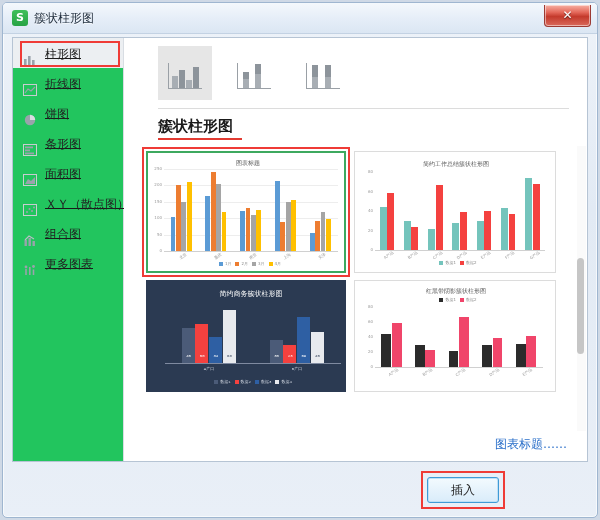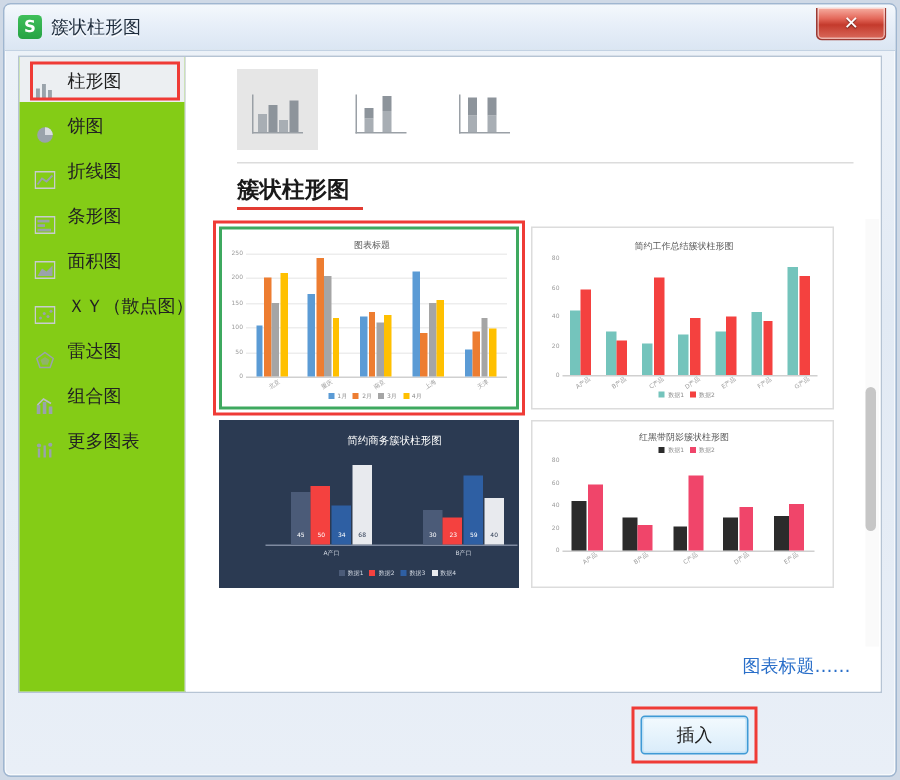--- a/index.html
+++ b/index.html
@@ -43,21 +43,21 @@
     display:block;text-align:center;line-height:20px;color:#fff;font-size:12px;font-weight:bold;
     text-shadow:0 1px 1px rgba(0,0,0,.55);
   }
   
   .content{
     position:absolute;left:9px;top:34px;right:9px;bottom:55px;
     background:#fff;border:1px solid #b6c4d4;
   }
   .sidebar{
     position:absolute;left:0;top:0;bottom:0;width:110px;
-    border-right:1px solid #d8dde3;background:#84cc16;
+    border-right:1px solid #d8dde3;background:#22c55e;text-decoration:underline;
   }
   .side-item{
     position:relative;height:30px;line-height:30px;padding-left:10px;
     white-space:nowrap;cursor:pointer;font-size:12px;color:#222;
   }
   .side-item.selected{background:#eceff2;}
   .side-item .ico{
     display:inline-block;width:15px;height:12px;vertical-align:middle;
     margin-right:7px;position:relative;top:-1px;
   }
@@ -142,48 +142,44 @@
   <div class="content">
 
     <div class="sidebar">
       <div id="side-list">
           <div class="side-item selected"><span class="ico"><svg width="14" height="12">
                 <rect x="1" y="5" width="2.6" height="7" fill="#9aa3ab"></rect>
                 <rect x="5" y="2" width="2.6" height="10" fill="#9aa3ab"></rect>
                 <rect x="9" y="6" width="2.6" height="6" fill="#9aa3ab"></rect>
               </svg></span><span class="side-label">柱形图</span></div>
           <div class="side-item"><span class="ico"><svg width="14" height="12">
+                <rect x="0.5" y="0.5" width="13" height="11" fill="none" stroke="#c8ccd0"></rect>
+                <polyline points="2,9 5,5 8,7 12,3" fill="none" stroke="#9aa3ab" stroke-width="1.2"></polyline>
+              </svg></span><span class="side-label">折线图</span></div>
+          <div class="side-item"><span class="ico"><svg width="14" height="12">
                 <circle cx="7" cy="6" r="5.2" fill="#9aa3ab"></circle>
                 <path d="M7 6 L7 0.8 A5.2 5.2 0 0 1 12.2 6 Z" fill="#d9dde1"></path>
               </svg></span><span class="side-label">饼图</span></div>
-          <div class="side-item"><span class="ico"><svg width="14" height="12">
-                <rect x="0.5" y="0.5" width="13" height="11" fill="none" stroke="#c8ccd0"></rect>
-                <polyline points="2,9 5,5 8,7 12,3" fill="none" stroke="#9aa3ab" stroke-width="1.2"></polyline>
-              </svg></span><span class="side-label">折线图</span></div>
           <div class="side-item"><span class="ico"><svg width="14" height="12">
                 <rect x="0.5" y="0.5" width="13" height="11" fill="none" stroke="#c8ccd0"></rect>
                 <rect x="2" y="2.5" width="8" height="1.8" fill="#9aa3ab"></rect>
                 <rect x="2" y="5.5" width="5" height="1.8" fill="#9aa3ab"></rect>
                 <rect x="2" y="8.5" width="9" height="1.8" fill="#9aa3ab"></rect>
               </svg></span><span class="side-label">条形图</span></div>
           <div class="side-item"><span class="ico"><svg width="14" height="12">
                 <rect x="0.5" y="0.5" width="13" height="11" fill="none" stroke="#c8ccd0"></rect>
                 <polygon points="2,10 5,5 8,7 12,3 12,10" fill="#9aa3ab"></polygon>
               </svg></span><span class="side-label">面积图</span></div>
           <div class="side-item"><span class="ico"><svg width="14" height="12">
                 <rect x="0.5" y="0.5" width="13" height="11" fill="none" stroke="#c8ccd0"></rect>
                 <circle cx="4" cy="8" r="1" fill="#9aa3ab"></circle>
                 <circle cx="6.5" cy="5" r="1" fill="#9aa3ab"></circle>
                 <circle cx="9" cy="7" r="1" fill="#9aa3ab"></circle>
                 <circle cx="11" cy="3.5" r="1" fill="#9aa3ab"></circle>
               </svg></span><span class="side-label">ＸＹ（散点图）</span></div>
-          <div class="side-item"><span class="ico"><svg width="14" height="12">
-                <polygon points="7,1 12.5,5 10.4,11 3.6,11 1.5,5" fill="none" stroke="#9aa3ab" stroke-width="1"></polygon>
-                <polygon points="7,4 10,6 8.8,9.2 5.2,9.2 4,6" fill="#9aa3ab" opacity=".55"></polygon>
-              </svg></span><span class="side-label">雷达图</span></div>
           <div class="side-item"><span class="ico"><svg width="14" height="12">
                 <rect x="1.5" y="6" width="2.4" height="6" fill="#9aa3ab"></rect>
                 <rect x="5.5" y="4" width="2.4" height="8" fill="#9aa3ab"></rect>
                 <rect x="9.5" y="7" width="2.4" height="5" fill="#9aa3ab"></rect>
                 <polyline points="2,6 6,2 11,5" fill="none" stroke="#b9bfc5" stroke-width="1.1"></polyline>
               </svg></span><span class="side-label">组合图</span></div>
           <div class="side-item"><span class="ico"><svg width="14" height="12">
                 <circle cx="3" cy="3" r="1.4" fill="#9aa3ab"></circle>
                 <circle cx="10.5" cy="2.5" r="1.4" fill="#9aa3ab"></circle>
                 <rect x="2.2" y="5" width="1.6" height="6" fill="#9aa3ab"></rect>
@@ -303,21 +299,21 @@
                   <div class="bar" style="left: 133.571px; width: 6.92857px; height: 36.075px; background: rgb(244, 65, 63);"></div>
                   <div class="xlab" style="left: 121.429px; top: 81px; width: 24.2857px;">F产品</div>
                   <div class="bar" style="left: 150.329px; width: 6.92857px; height: 72.15px; background: rgb(116, 196, 188);"></div>
                   <div class="bar" style="left: 157.857px; width: 6.92857px; height: 66.3px; background: rgb(244, 65, 63);"></div>
                   <div class="xlab" style="left: 145.714px; top: 81px; width: 24.2857px;">G产品</div>
                 </div>
                 <div class="legend" style="left: 0px; right: 0px; top: 108px;"><span class="sw" style="background:#74c4bc"></span><span class="lb">数据1</span><span class="sw" style="background:#f4413f"></span><span class="lb">数据2</span></div>
               </div>
             </div>
             <div class="card dark" style="left: 10px; top: 134px; width: 200px; height: 112px;">
-              <div class="mc" style="left: 16px; top: 0px; width: 200px; height: 112px;">
+              <div class="mc" style="left: 4px; top: 0px; width: 200px; height: 112px; font-family: Liberation Mono, monospace;">
                 <div class="card-title" style="top: 8px;">简约商务簇状柱形图</div>
                 <div class="plot" style="left: 14px; top: 20px; width: 176px; height: 62px;">
                   <div class="xaxis" style="top: 62px; background: rgb(127, 138, 160);"></div>
                   <div class="bar" style="left: 16.72px; width: 13.04px; height: 34.875px; background: rgb(75, 91, 120);"></div>
                   <div class="dlabel" style="left: 16.54px; top: 53px;">45</div>
                   <div class="bar" style="left: 30.36px; width: 13.04px; height: 38.75px; background: rgb(244, 65, 63);"></div>
                   <div class="dlabel" style="left: 30.18px; top: 53px;">50</div>
                   <div class="bar" style="left: 44px; width: 13.04px; height: 26.35px; background: rgb(46, 95, 163);"></div>
                   <div class="dlabel" style="left: 43.82px; top: 53px;">34</div>
                   <div class="bar" style="left: 57.64px; width: 13.04px; height: 52.7px; background: rgb(232, 234, 238);"></div>

